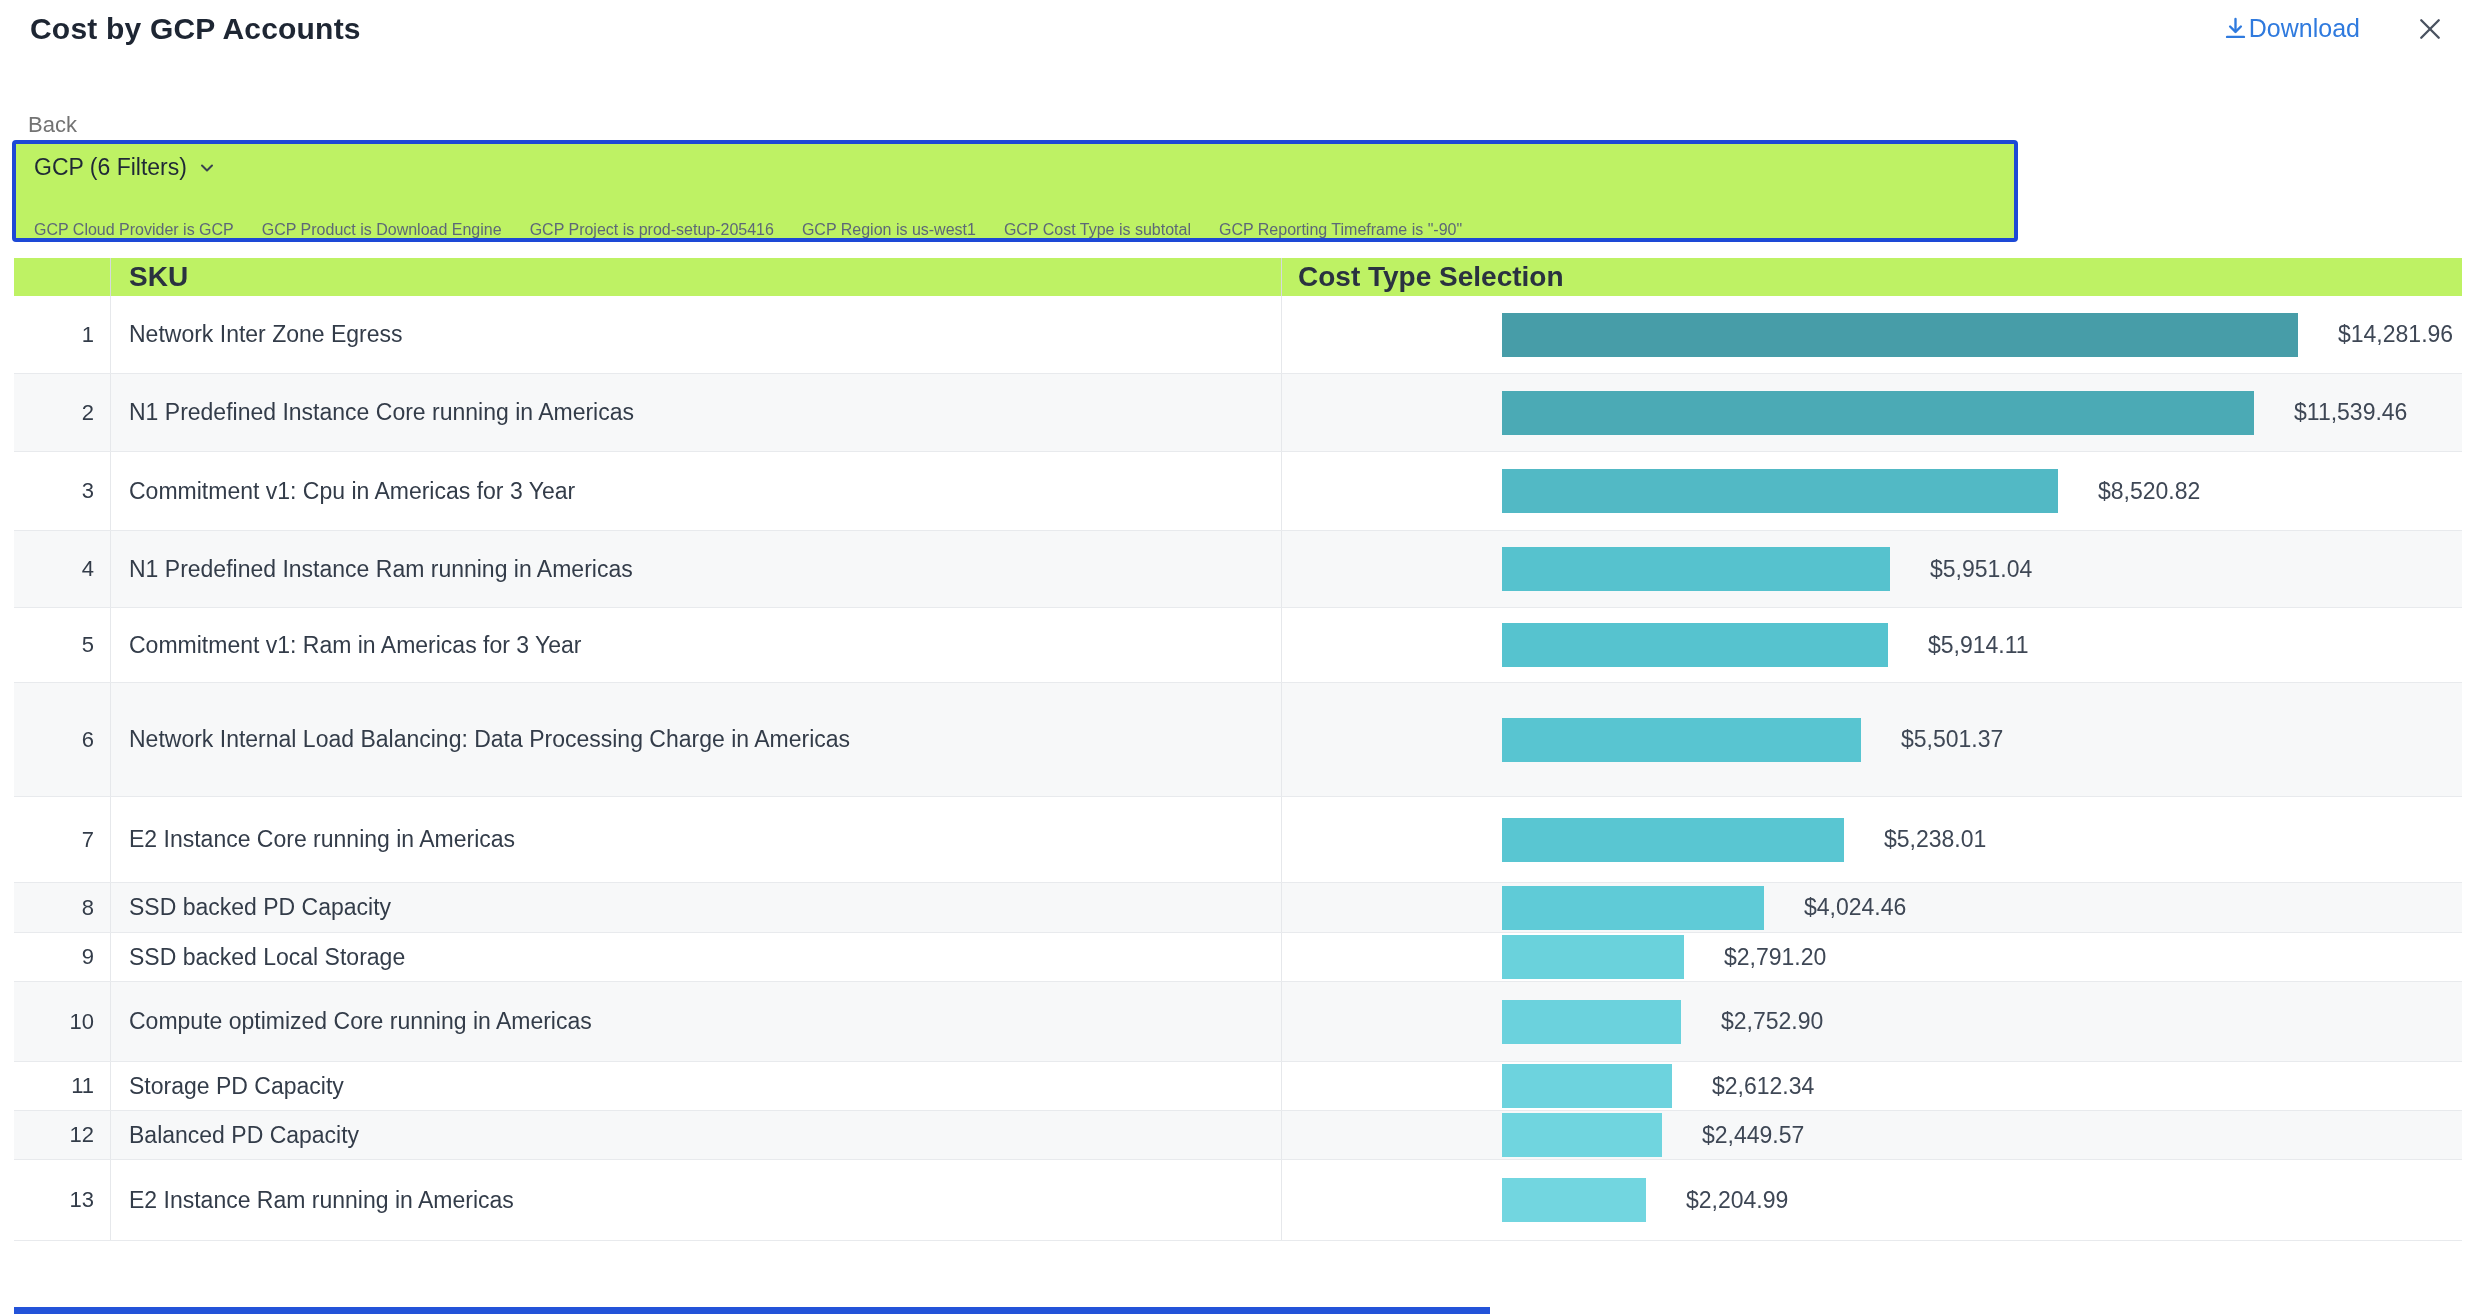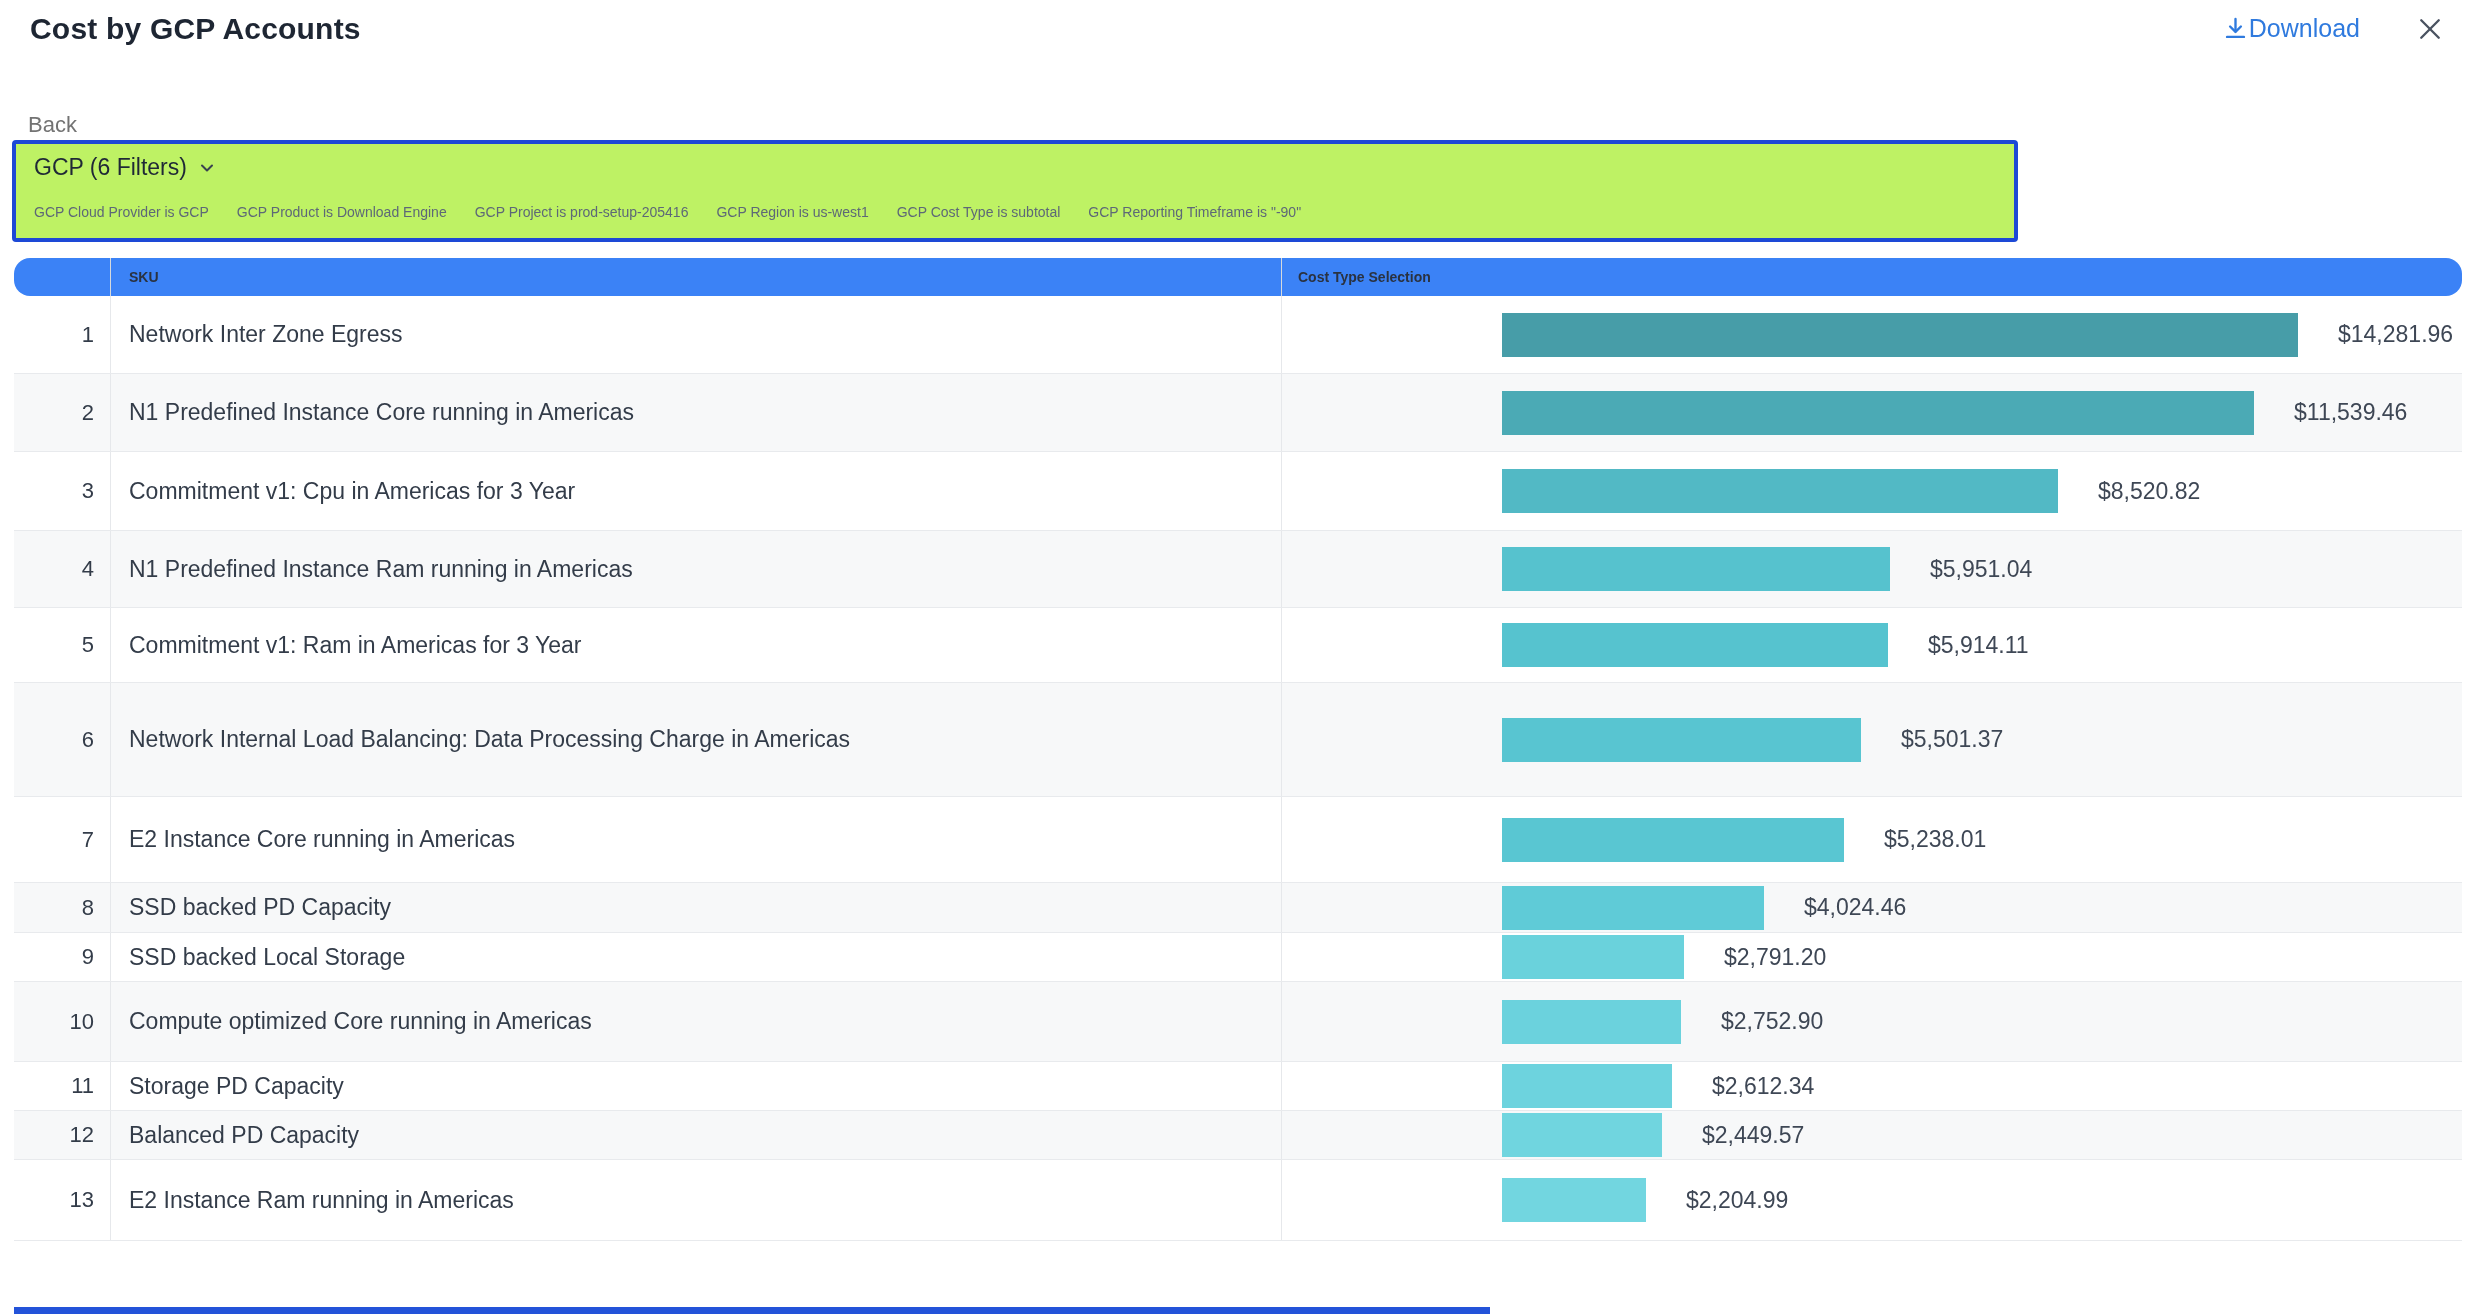--- a/index.html
+++ b/index.html
@@ -24,28 +24,28 @@
   .close-btn { display:flex; align-items:center; cursor:pointer; }
 
   
   .back-link { margin:60px 0 2px 28px; color:#737373; font-size:22px; width:max-content; cursor:pointer; }
   .filter-box {
     margin-left:12px; width:2006px; height:102px;
     border:4px solid #1d49d6; border-radius:4px; background:#bef264;
     padding:10px 18px 12px 18px;
   }
   .filter-head { display:flex; align-items:center; gap:10px; font-size:23px; color:#1f2836; width:max-content; cursor:pointer; }
-  .filter-items { display:flex; gap:28px; margin-top:23px; font-size:14px; color:#5d6877; white-space:nowrap; }
+  .filter-items { display:flex; gap:28px; margin-top:40px; font-size:16px; color:#5d6877; white-space:nowrap; }
   .filter-item { white-space:nowrap; }
 
   
   .cost-table { margin:16px 0 0 14px; width:2448px; }
   .thead {
-    display:flex; height:38px; background:#3b82f6;
-    font-weight:700; font-size:14px; color:#2a3240;border-radius:16px;
+    display:flex; height:38px; background:#bef264;
+    font-weight:700; font-size:28px; color:#2a3240;
   }
   .col-num  { width:97px;  border-right:1px solid #d6d9dc; }
   .col-sku  { width:1171px; border-right:1px solid #d6d9dc; display:flex; align-items:center; padding-left:18px; }
   .col-bar  { flex:1; display:flex; align-items:center; padding-left:16px; }
   .thead .col-num, .thead .col-sku, .thead .col-bar { height:100%; }
 
   .tbody .row { display:flex; background:#ffffff; border-bottom:1px solid #e8eaed; }
   .tbody .row.even { background:#f7f8f9; }
   .tbody .col-num {
     display:flex; align-items:center; justify-content:flex-end;

